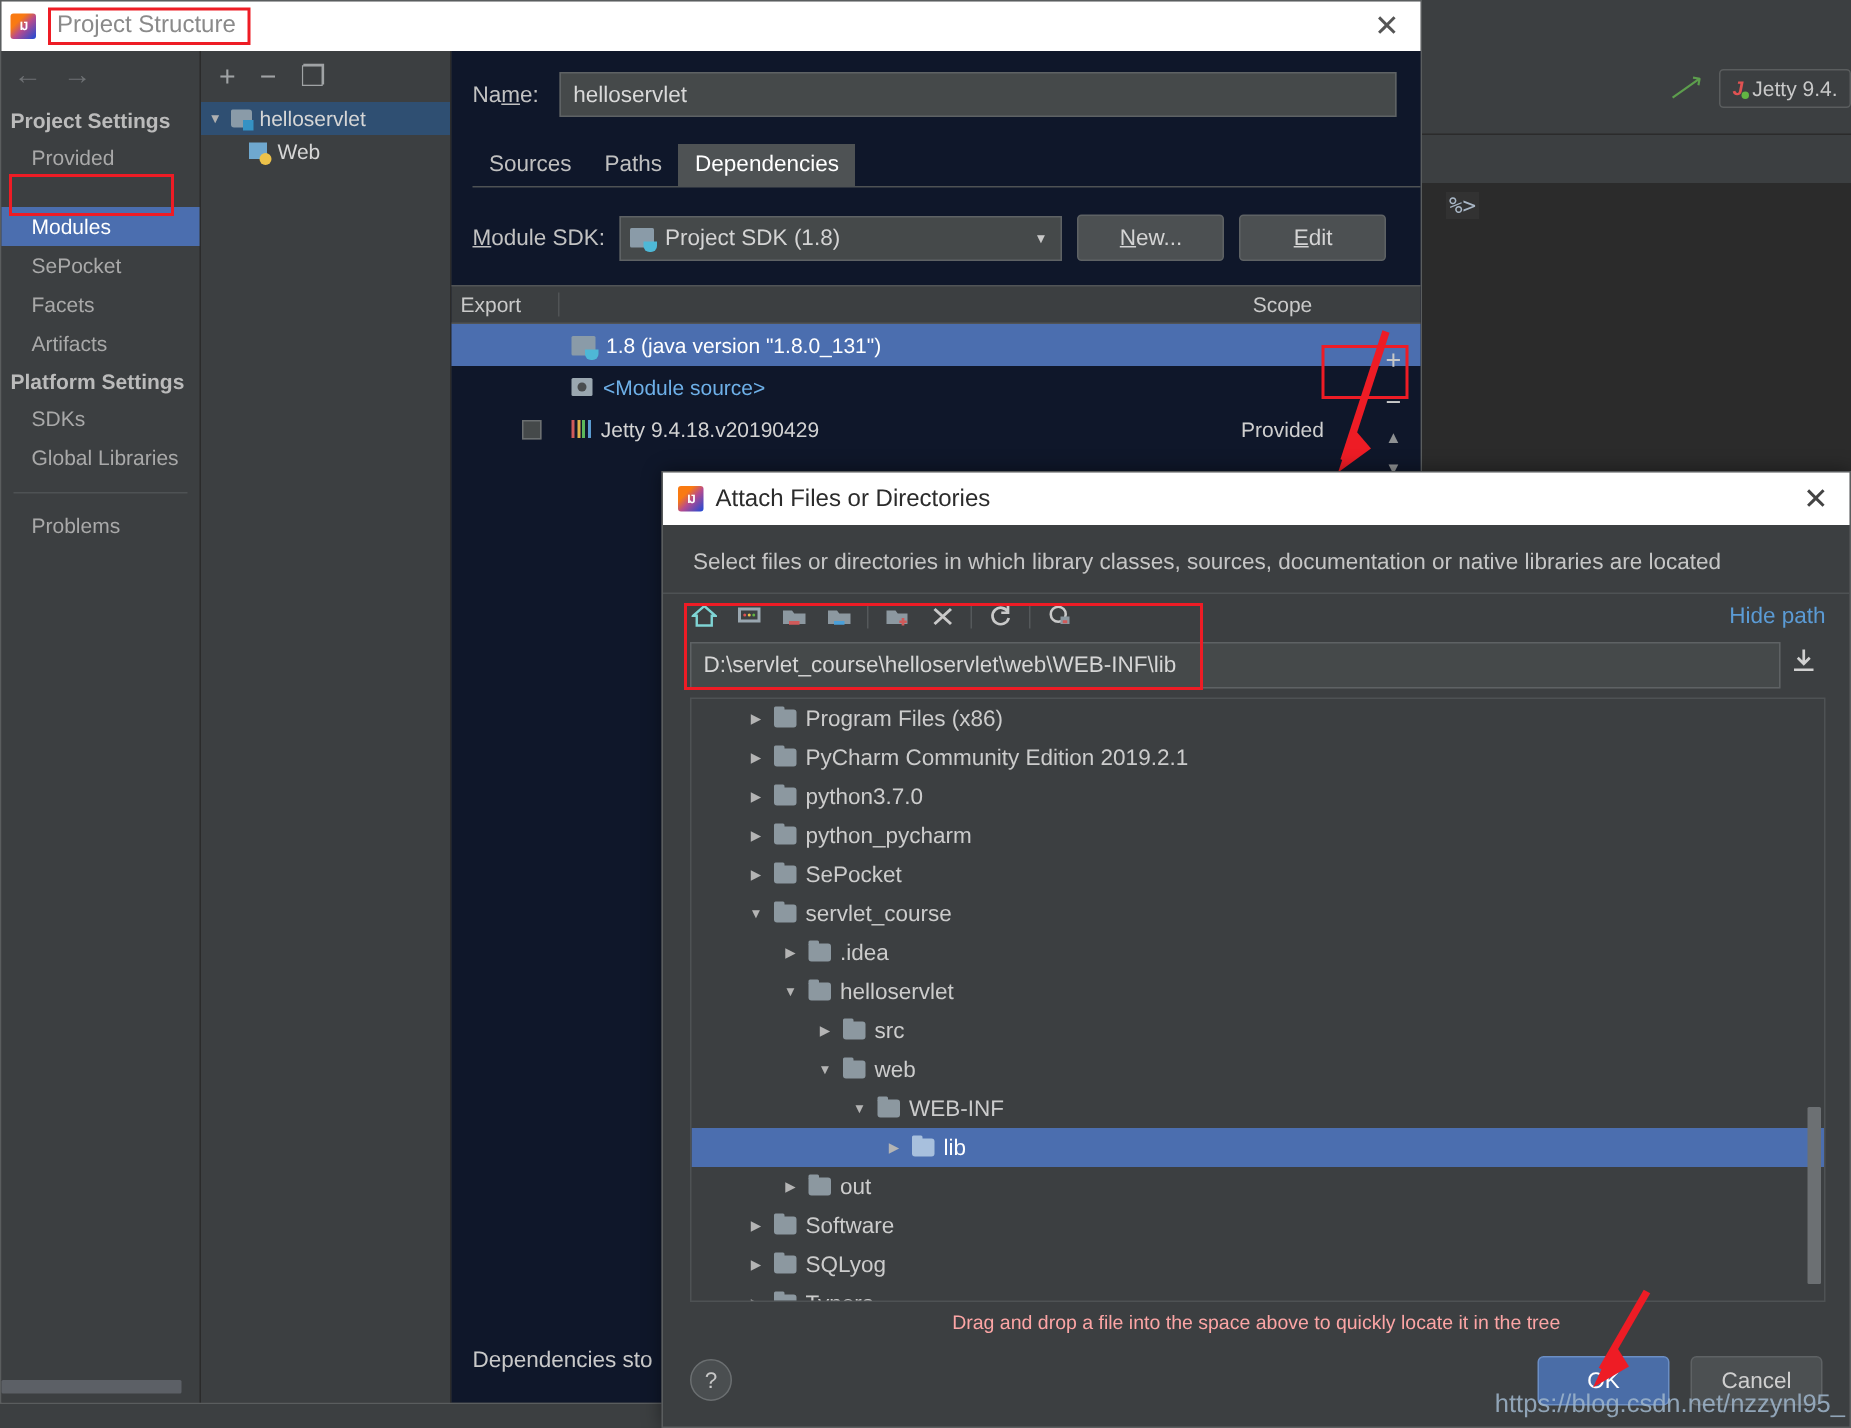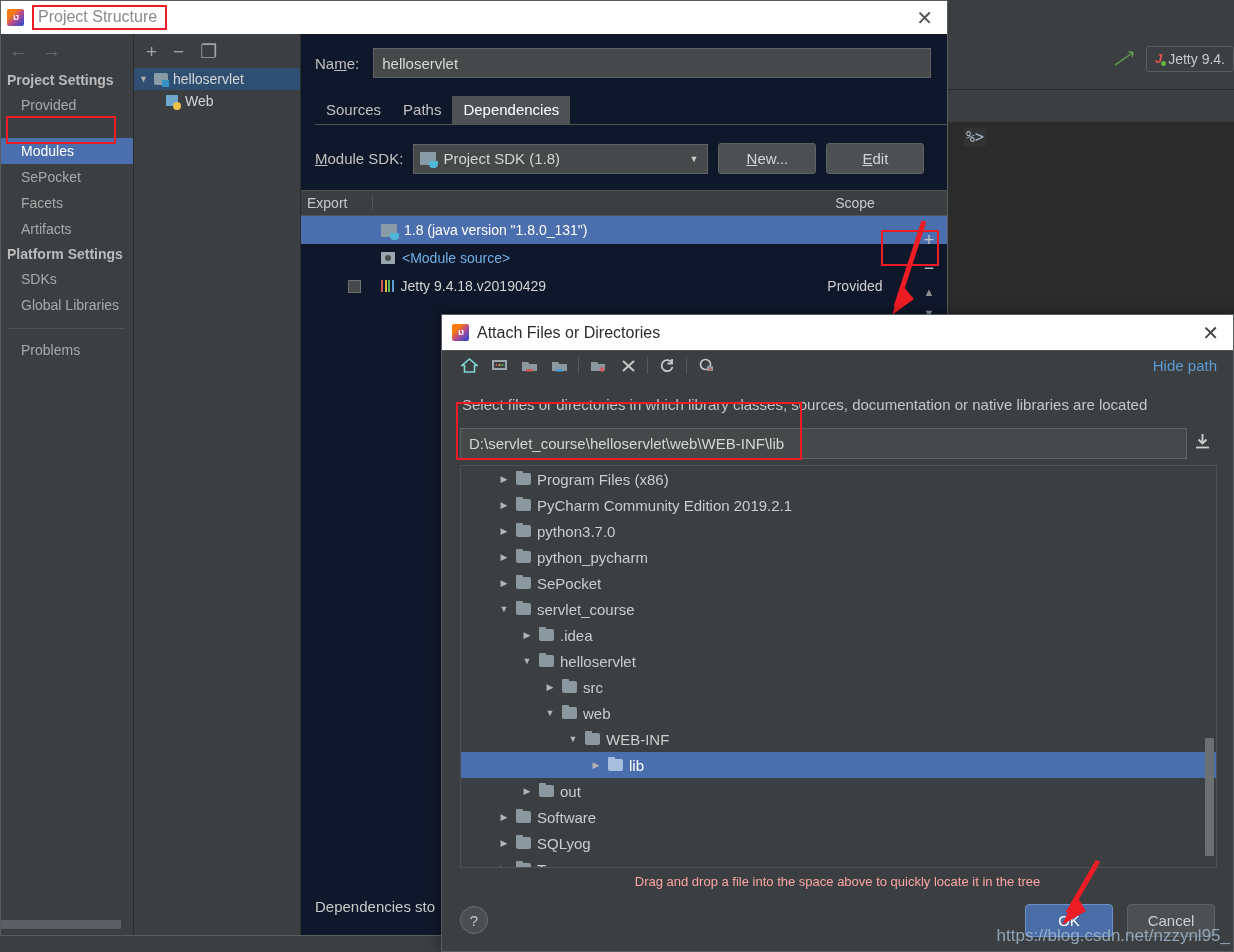--- a/index.html
+++ b/index.html
@@ -387,20 +387,22 @@
 </svg>
 
 <div id="attach-dialog">
 
   <div id="af-titlebar">
     <span class="ij-logo"></span>
     <span id="af-title">Attach Files or Directories</span>
     <span id="af-close">✕</span>
   </div>
 
+  <div id="af-desc">Select files or directories in which library classes, sources, documentation or native libraries are located</div>
+
   <div id="af-toolbar">
     <span class="tb-ic">
       <svg width="17" height="15" viewBox="0 0 17 15">
           <path d="M8.5 1 L16 7.5 H13.5 V14 H3.5 V7.5 H1 Z" fill="none" stroke="#7fd4d4" stroke-width="1.6"></path>
         </svg>
     </span>
     <span class="tb-ic">
       <svg width="17" height="14" viewBox="0 0 17 14">
           <rect x="1" y="1" width="15" height="10" fill="#9aa7b0"></rect>
           <rect x="3" y="3" width="11" height="6" fill="#3c3f41"></rect>
@@ -444,22 +446,20 @@
     <span class="tb-ic">
       <svg width="17" height="15" viewBox="0 0 17 15">
           <circle cx="7.5" cy="6.5" r="5" fill="none" stroke="#c9c9c9" stroke-width="1.7"></circle>
           <rect x="9" y="8" width="6" height="5" fill="#8c98a0"></rect>
           <rect x="10.5" y="10.5" width="3" height="2" fill="#d05a5a"></rect>
         </svg>
     </span>
     <span id="hide-path">Hide path</span>
   </div>
 
-  <div id="af-desc">Select files or directories in which library classes, sources, documentation or native libraries are located</div>
-
   <div id="path-row">
     <input id="path-input" value="D:\servlet_course\helloservlet\web\WEB-INF\lib" style="">
     <span id="dl-icon">
       <svg width="17" height="17" viewBox="0 0 17 17">
           <path d="M8.5 1 v9 M4.5 6.5 L8.5 10.5 L12.5 6.5" stroke="#d0d0d0" stroke-width="1.8" fill="none"></path>
           <path d="M2 14.5 h13" stroke="#d0d0d0" stroke-width="1.8"></path>
         </svg>
     </span>
     <div id="path-hl"></div>
   </div>

